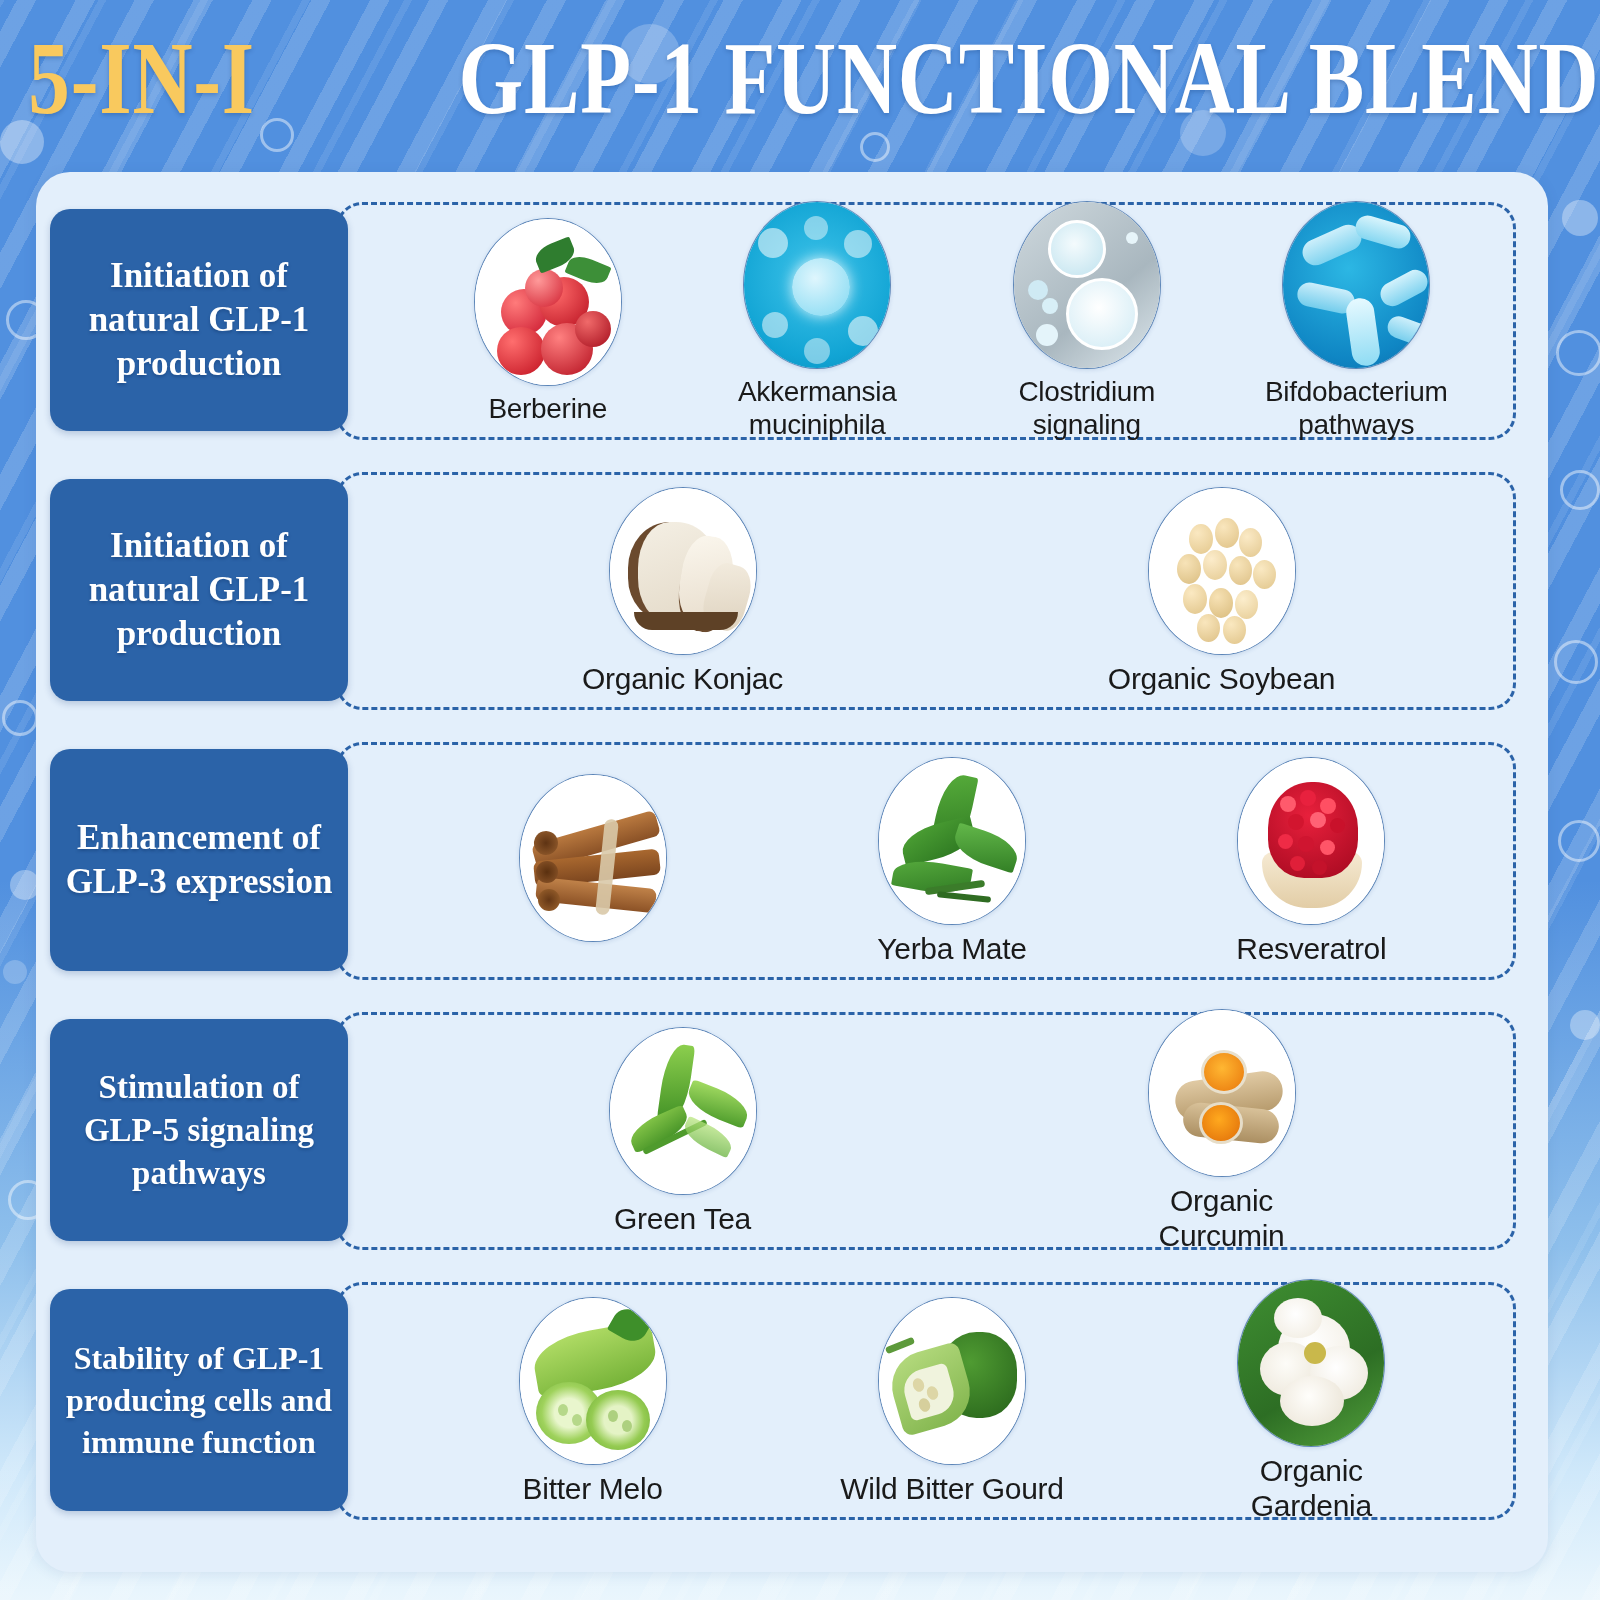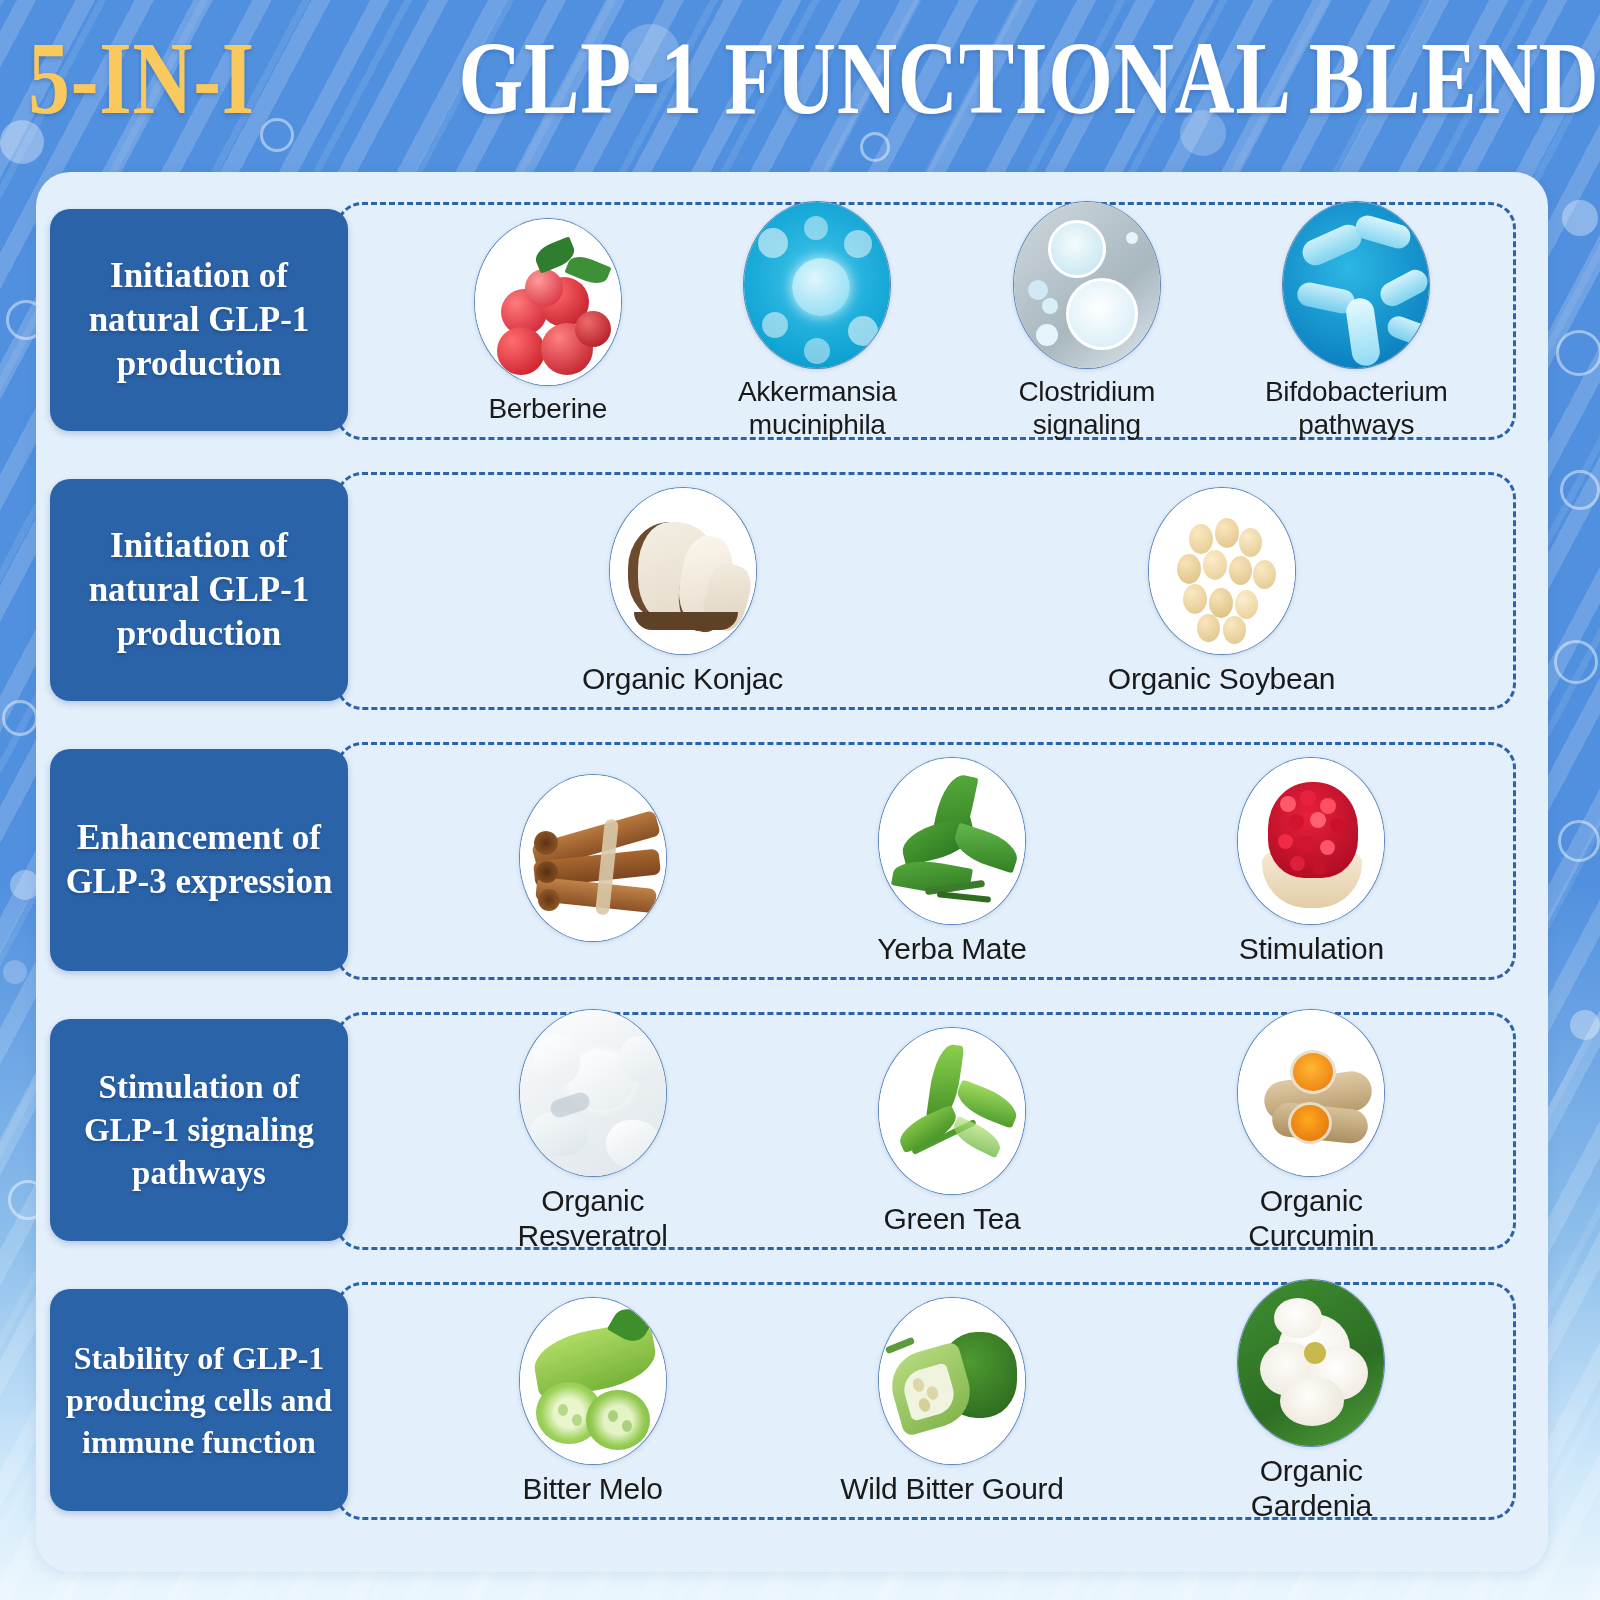--- a/index.html
+++ b/index.html
@@ -316,43 +316,30 @@
             <div class="blob" style="left:50px;top:56px;width:16px;height:16px;background:#d2152f;"></div>
             <div class="blob" style="left:72px;top:54px;width:16px;height:16px;background:#ff6275;"></div>
             <div class="blob" style="left:92px;top:60px;width:15px;height:15px;background:#c9112b;"></div>
             <div class="blob" style="left:40px;top:76px;width:15px;height:15px;background:#ef2b46;"></div>
             <div class="blob" style="left:60px;top:78px;width:16px;height:16px;background:#cf1530;"></div>
             <div class="blob" style="left:82px;top:82px;width:15px;height:15px;background:#ff5568;"></div>
             <div class="blob" style="left:52px;top:98px;width:15px;height:15px;background:#e01f39;"></div>
             <div class="blob" style="left:74px;top:102px;width:15px;height:15px;background:#c4122b;"></div>
           </div>
         </div>
-        <div class="item-label">Stimulation</div>
+        <div class="item-label">Resveratrol</div>
       </div>
 
     </div>
   </div>
 
   <div class="row">
-    <div class="row-label">Stimulation of GLP-1 signaling pathways</div>
+    <div class="row-label">Stimulation of GLP-5 signaling pathways</div>
     <div class="row-items">
 
-      <div class="item">
-        <div class="item-img">
-          <div class="art" style="background:linear-gradient(150deg,#ffffff,#eef2f4 40%,#dfe6ea);">
-            <div class="blob" style="left:48px;top:40px;width:66px;height:60px;background:linear-gradient(150deg,#ffffff,#e6ecef);box-shadow:0 0 10px rgba(255,255,255,.9);"></div>
-            <div style="position:absolute;left:10px;top:102px;width:58px;height:44px;background:linear-gradient(150deg,#f7fafb,#dde5e9);border-radius:22px;"></div>
-            <div style="position:absolute;left:86px;top:110px;width:54px;height:48px;background:linear-gradient(150deg,#ffffff,#e1e8ec);border-radius:26px;"></div>
-            <div style="position:absolute;left:14px;top:24px;width:46px;height:52px;background:linear-gradient(150deg,#ffffff,#e9eef1);border-radius:24px;"></div>
-            <div style="position:absolute;left:100px;top:26px;width:40px;height:46px;background:linear-gradient(150deg,#fafcfd,#e4eaee);border-radius:20px;"></div>
-            <div style="position:absolute;left:30px;top:86px;width:40px;height:18px;background:rgba(130,150,160,.30);border-radius:10px;transform:rotate(-18deg);"></div>
-          </div>
-        </div>
-        <div class="item-label">Organic Resveratrol</div>
-      </div>
 
       <div class="item">
         <div class="item-img">
           <div class="art" style="background:#ffffff">
             <div class="leafshape" style="left:52px;top:16px;width:28px;height:78px;background:linear-gradient(170deg,#8fd14f,#3f8f24);transform:rotate(8deg);border-radius:60% 10% 60% 10%;"></div>
             <div class="leafshape" style="left:76px;top:62px;width:64px;height:28px;background:linear-gradient(170deg,#a4dc63,#4c9b2b);transform:rotate(22deg);border-radius:10% 60% 10% 60%;"></div>
             <div class="leafshape" style="left:18px;top:88px;width:62px;height:26px;background:linear-gradient(170deg,#8ccb4c,#3e8d23);transform:rotate(-24deg);border-radius:60% 10% 60% 10%;"></div>
             <div class="stickshape" style="left:30px;top:106px;width:70px;height:6px;background:#4f9b2d;transform:rotate(-26deg);"></div>
             <div class="leafshape" style="left:72px;top:98px;width:52px;height:22px;background:linear-gradient(170deg,#bde884,#64b03b);transform:rotate(26deg);border-radius:10% 60% 10% 60%;opacity:.75;"></div>
           </div>

